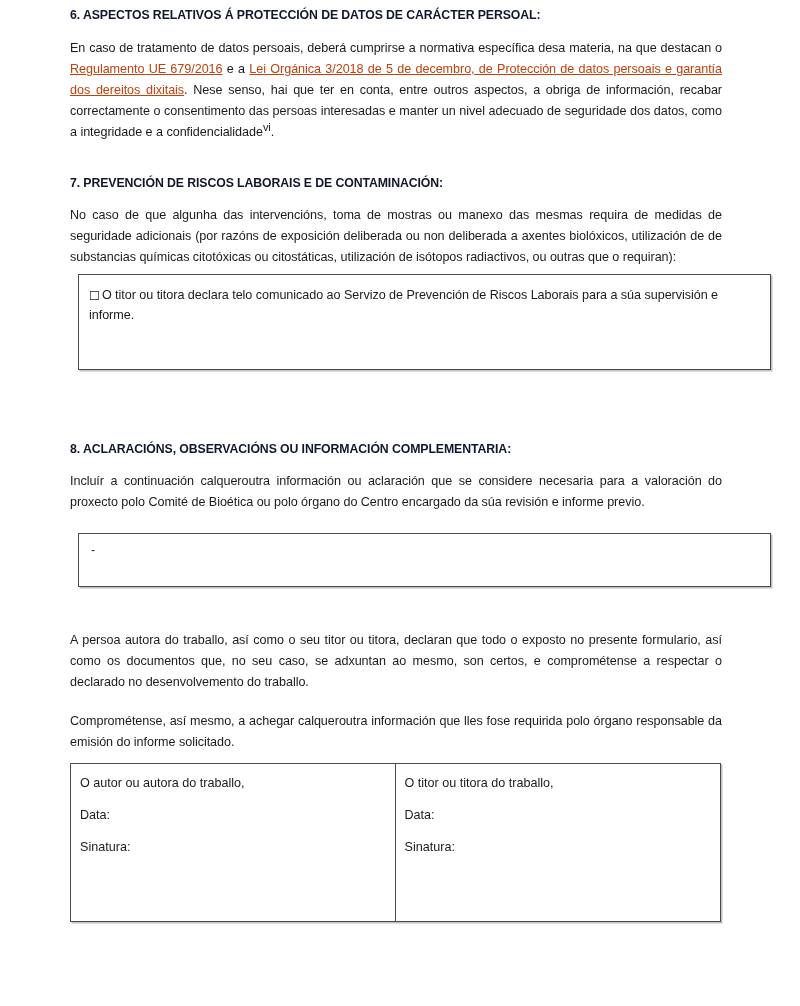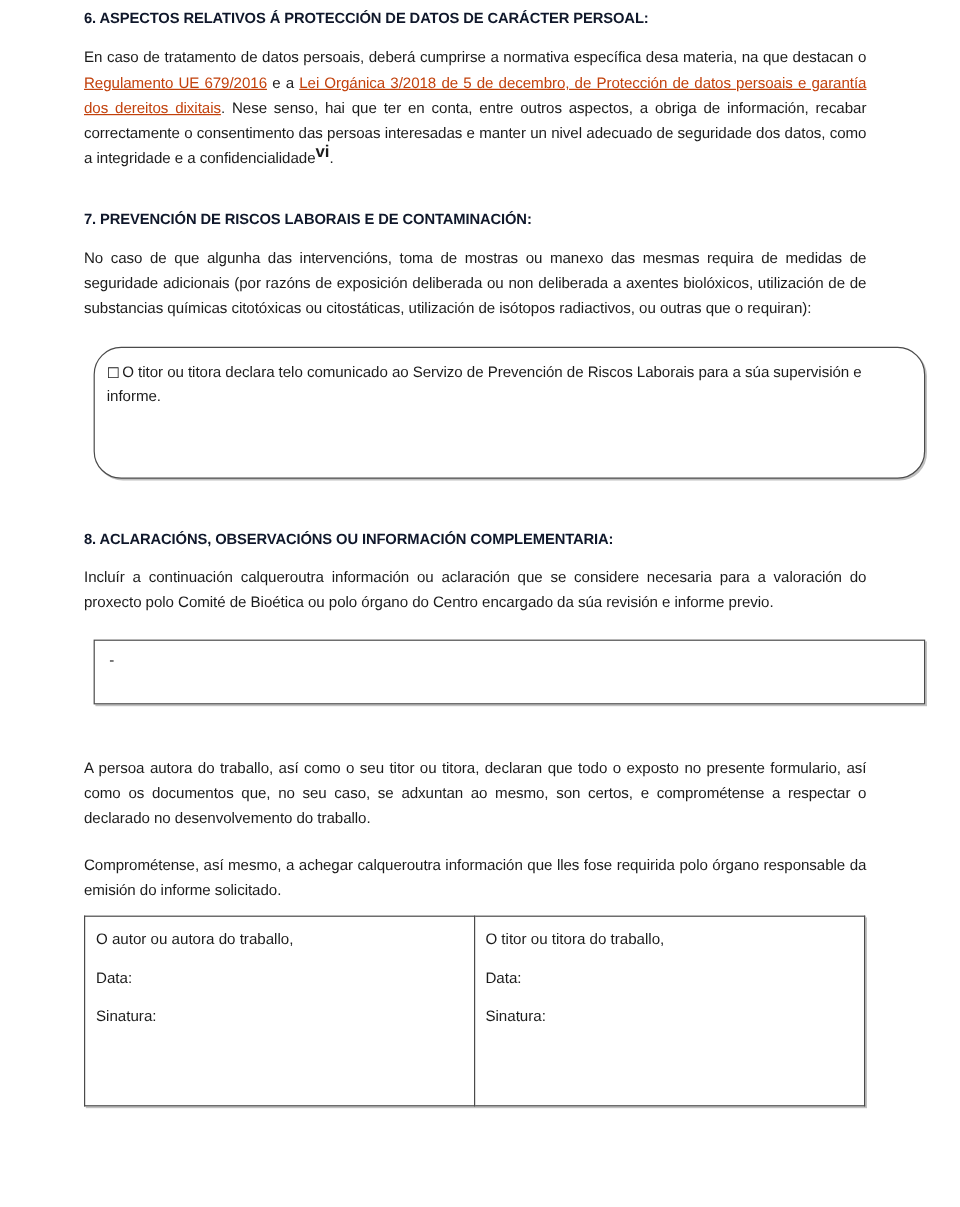--- a/index.html
+++ b/index.html
@@ -43,24 +43,23 @@
     line-height: 21px;
     text-align: justify;
     color: #1b1b1b;
     letter-spacing: -0.05px;
   }
   a.doclink {
     color: #c2410c;
     text-decoration: underline;
   }
   sup.fn {
-    font-size: 14px;
+    font-size: 11px;
     vertical-align: super;
     line-height: 0;
-    font-weight: bold;
   }
 
   
   .framed-box {
     position: absolute;
     box-sizing: border-box;
     border: 1px solid #4a4a4a;
     background: #ffffff;
     box-shadow: 1.5px 1.5px 0 rgba(140,140,140,0.55);
   }
@@ -114,21 +113,21 @@
 <div class="page">
 
   <div class="section-heading" style="top:8px;">6. ASPECTOS RELATIVOS Á PROTECCIÓN DE DATOS DE CARÁCTER PERSOAL:</div>
 
   <div class="body-par" style="top:38px;"><span>En caso de tratamento de datos persoais, deberá cumprirse a normativa específica desa materia, na que destacan o </span><a class="doclink" href="#">Regulamento UE 679/2016</a><span> e a </span><a class="doclink" href="#">Lei Orgánica 3/2018 de 5 de decembro, de Protección de datos persoais e garantía dos dereitos dixitais</a><span>. Nese senso, hai que ter en conta, entre outros aspectos, a obriga de información, recabar correctamente o consentimento das persoas interesadas e manter un nivel adecuado de seguridade dos datos, como a integridade e a confidencialidade</span><sup class="fn">vi</sup><span>.</span></div>
 
   <div class="section-heading" style="top:176px;">7. PREVENCIÓN DE RISCOS LABORAIS E DE CONTAMINACIÓN:</div>
 
   <div class="body-par" style="top:205px;">No caso de que algunha das intervencións, toma de mostras ou manexo das mesmas requira de medidas de seguridade adicionais (por razóns de exposición deliberada ou non deliberada a axentes biolóxicos, utilización de de substancias químicas citotóxicas ou citostáticas, utilización de isótopos radiactivos, ou outras que o requiran):</div>
 
-  <div class="framed-box" style="left:78px; top:289px; width:693px; height:110px; padding:10px 14px 0 10px;border-radius:23px;">
+  <div class="framed-box" style="left:78px; top:274px; width:693px; height:96px; padding:10px 14px 0 10px;">
 
     <div class="box-line" style="margin-bottom:12px;"><span class="chk">☐</span><span>O titor ou titora declara telo comunicado ao Servizo de Prevención de Riscos Laborais para a súa supervisión e informe.</span></div>
 
   </div>
 
   <div class="section-heading" style="top:442px;">8. ACLARACIÓNS, OBSERVACIÓNS OU INFORMACIÓN COMPLEMENTARIA:</div>
 
   <div class="body-par" style="top:471px;">Incluír a continuación calqueroutra información ou aclaración que se considere necesaria para a valoración do proxecto polo Comité de Bioética ou polo órgano do Centro encargado da súa revisión e informe previo.</div>
 
   <div class="framed-box" style="left:78px; top:533px; width:693px; height:54px; padding:7px 10px 0 12px;">

